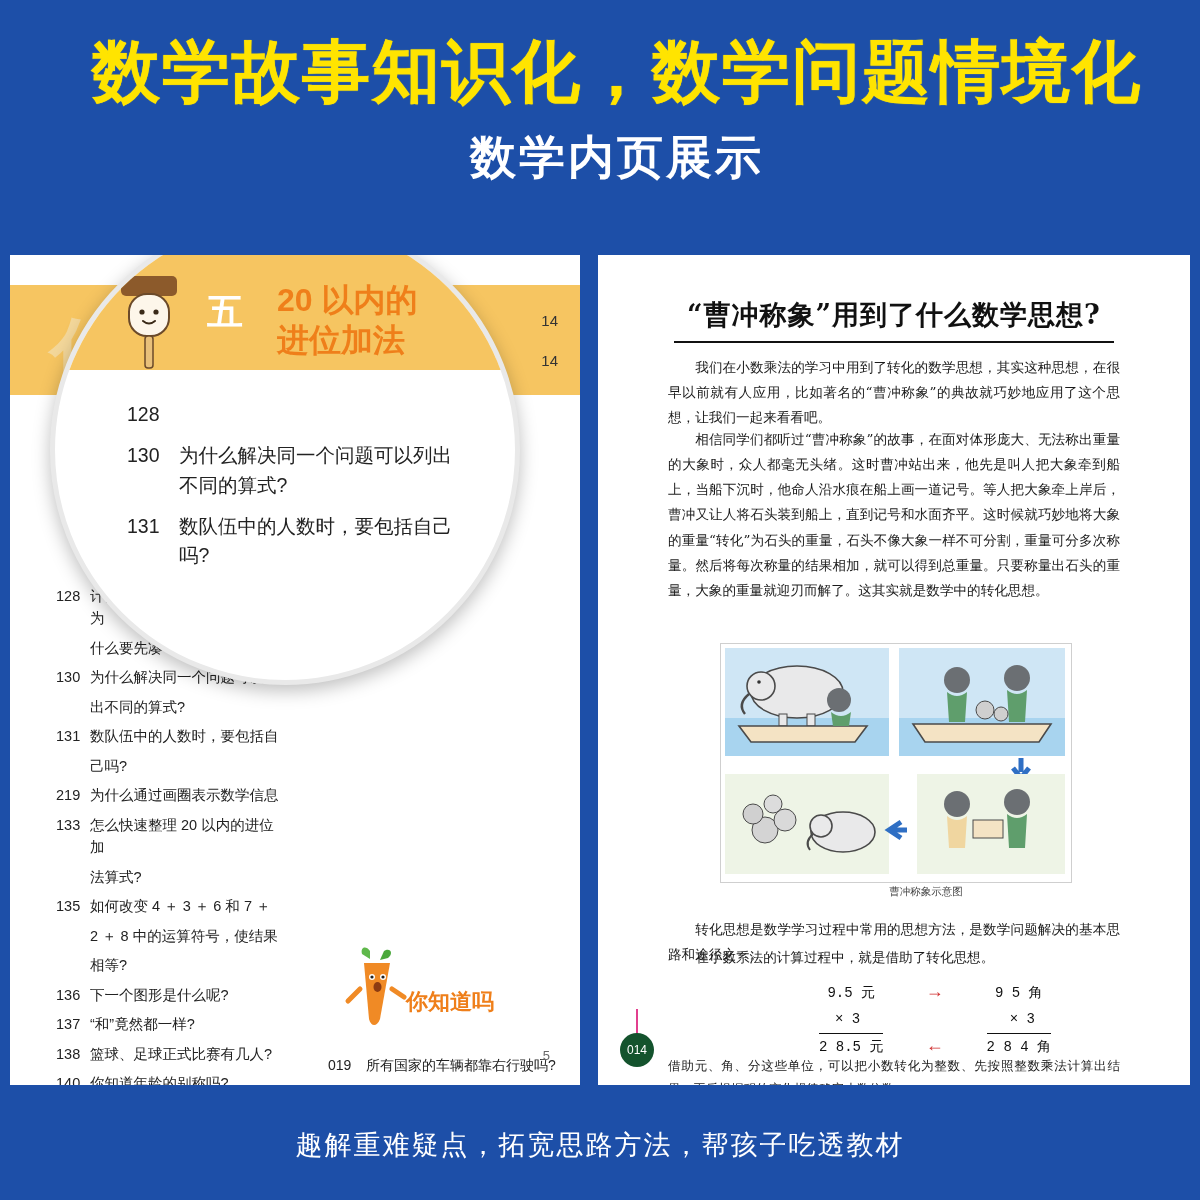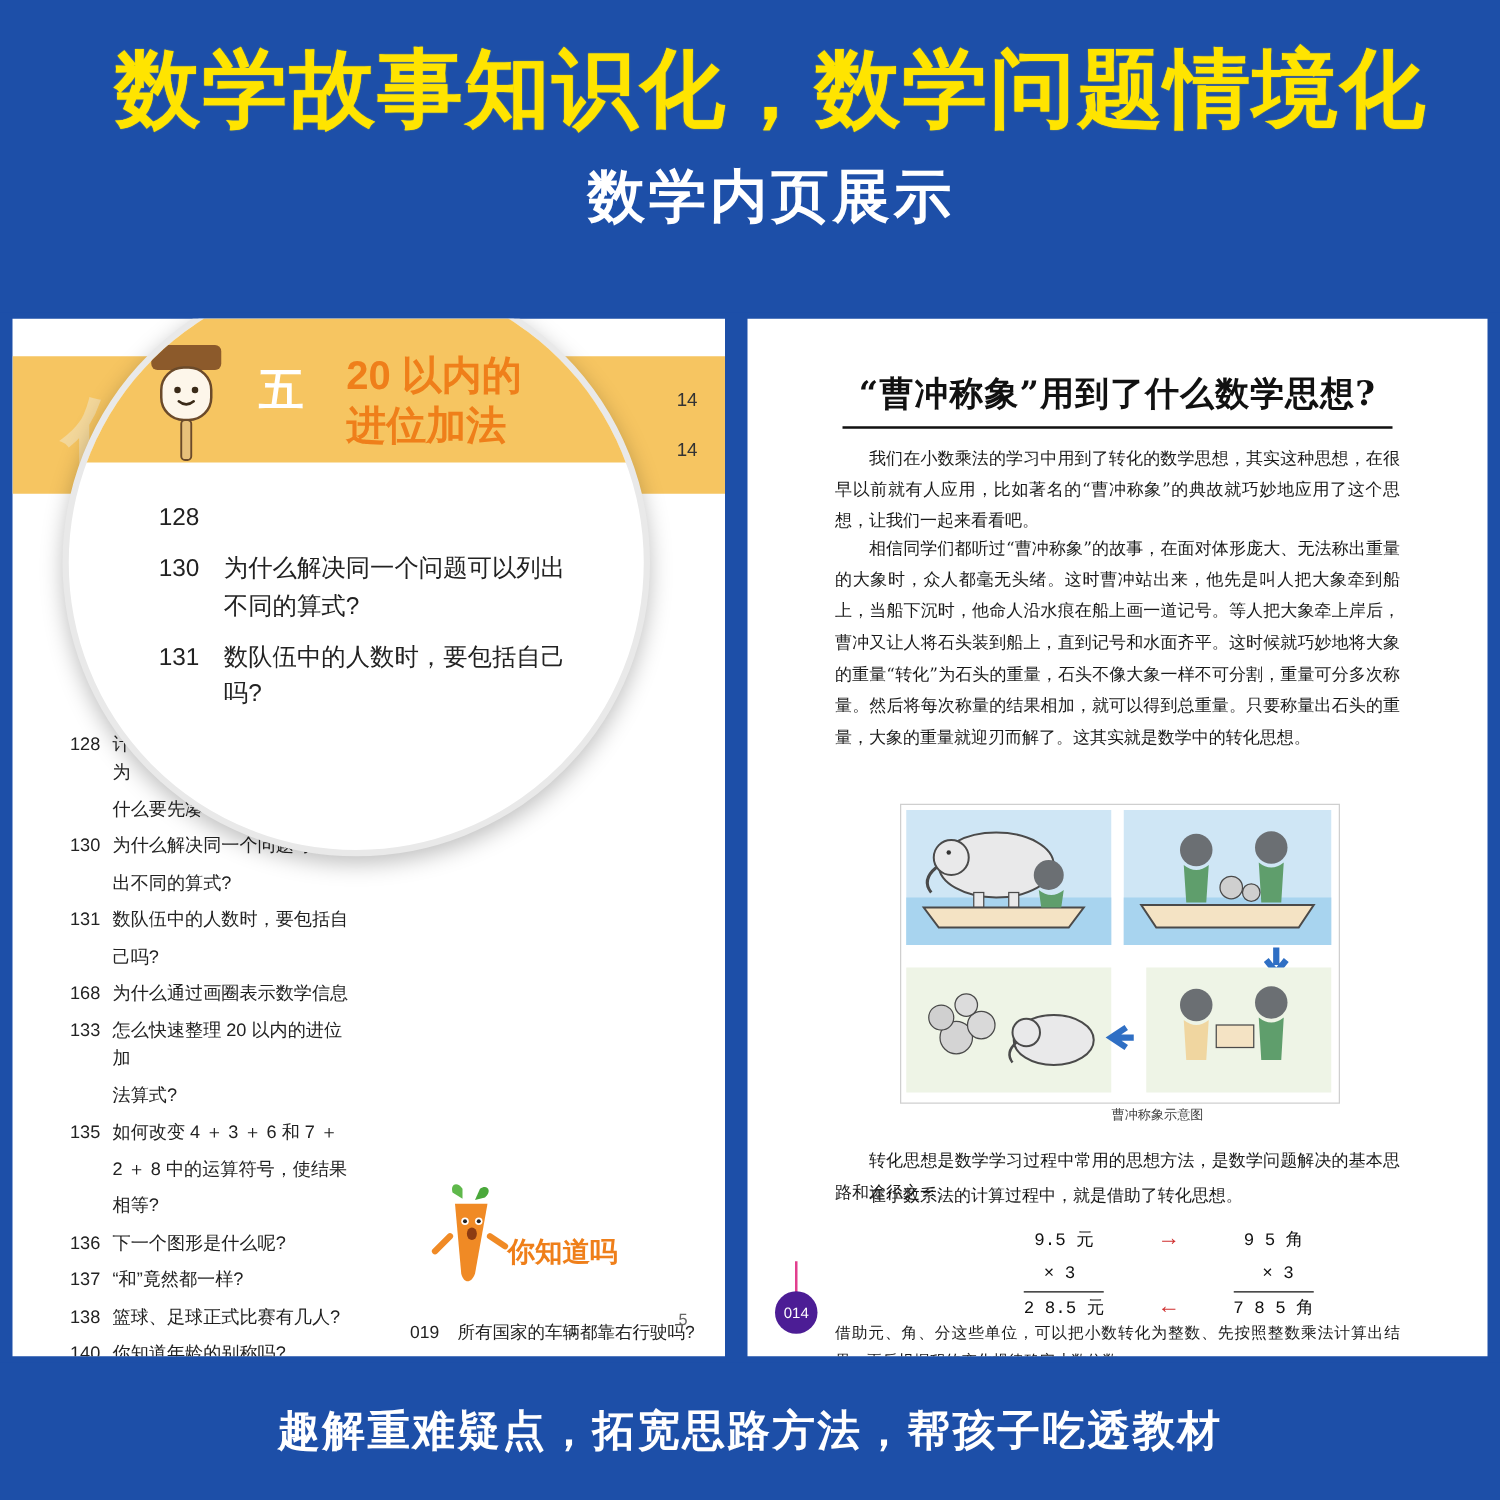--- a/index.html
+++ b/index.html
@@ -133,34 +133,34 @@
   .p4{top:690px;}
   .formula{
     position:absolute;left:0;top:722px;width:592px;text-align:center;
     font-family:Liberation Mono, monospace;font-size:14px;color:#111;line-height:1.7;margin-left:41px;
   }
   .fcol{display:inline-block;width:140px;text-align:center;}
   .fline{border-top:1.4px solid #111;display:inline-block;padding-top:2px;}
   .p5{top:800px;font-size:12.6px;line-height:1.8;}
   .page-badge{
     position:absolute;left:22px;bottom:18px;width:34px;height:34px;border-radius:50%;
-    background:#4c1d95;color:#fff;font-size:12px;display:flex;align-items:center;justify-content:center;
+    background:#14532d;color:#fff;font-size:12px;display:flex;align-items:center;justify-content:center;
   }
   .badge-pin{
     position:absolute;left:38px;bottom:50px;width:2px;height:26px;background:#e23f8e;
   }
 
   
   .footer{
     position:absolute;left:0;bottom:0;width:1200px;height:110px;
     display:flex;align-items:center;justify-content:center;
     background:#1d4fa8;
   }
   .footer-text{
-    font-size:34px;font-weight:bold;color:#ffffff;letter-spacing:2px;
+    font-size:27px;font-weight:normal;color:#ffffff;letter-spacing:2px;
   }
 </style>
 </head>
 <body>
 
 <div class="banner">
   <div class="banner-title">数学故事知识化，数学问题情境化</div>
   <div class="banner-sub">数学内页展示</div>
 </div>
 
@@ -196,21 +196,21 @@
         </div>
       <div class="toc-row">
           <span class="toc-num">131</span>
           <span class="toc-txt">数队伍中的人数时，要包括自</span>
         </div>
       <div class="toc-row">
           <span class="toc-num"></span>
           <span class="toc-txt">己吗?</span>
         </div>
       <div class="toc-row">
-          <span class="toc-num">168</span>
+          <span class="toc-num">219</span>
           <span class="toc-txt">为什么通过画圈表示数学信息</span>
         </div>
       <div class="toc-row">
           <span class="toc-num">133</span>
           <span class="toc-txt">怎么快速整理 20 以内的进位加</span>
         </div>
       <div class="toc-row">
           <span class="toc-num"></span>
           <span class="toc-txt">法算式?</span>
         </div>
@@ -371,21 +371,21 @@
         <span class="fcol">9 5 角</span>
       </div>
       <div>
         <span class="fcol">× 3</span>
         <span style="display:inline-block;width:18px;"></span>
         <span class="fcol">× 3</span>
       </div>
       <div>
         <span class="fcol"><span class="fline">2 8.5 元</span></span>
         <span style="color:#d03030;font-size:18px;">←</span>
-        <span class="fcol"><span class="fline">7 8 5 角</span></span>
+        <span class="fcol"><span class="fline">2 8 4 角</span></span>
       </div>
     </div>
 
     <div class="r-para p5">借助元、角、分这些单位，可以把小数转化为整数、先按照整数乘法计算出结果，再后根据积的变化规律确定小数位数</div>
 
     <div class="badge-pin"></div>
     <div class="page-badge">014</div>
   </div>
 </div>
 

